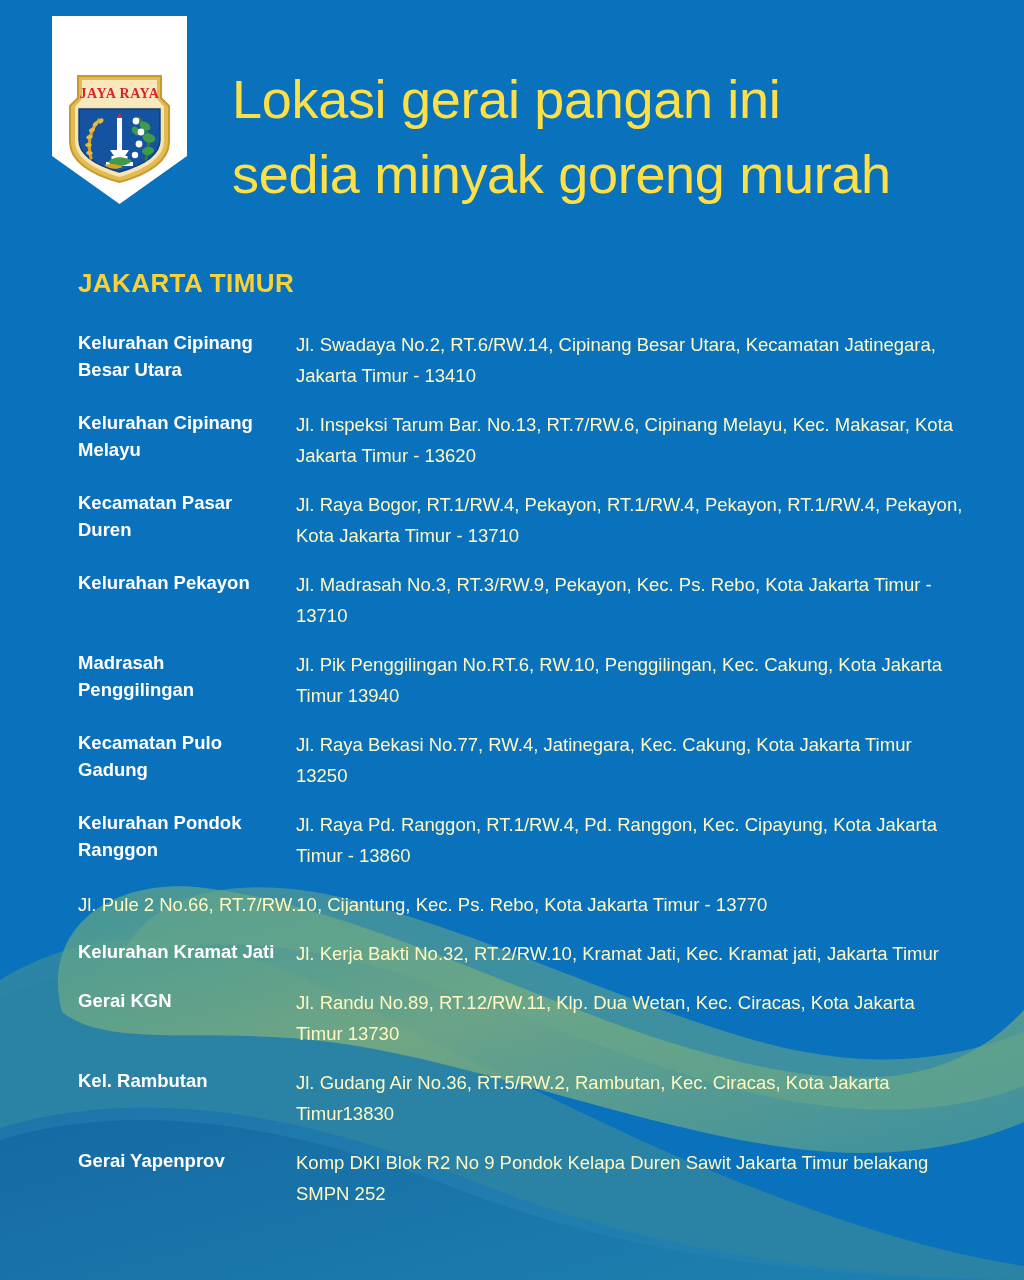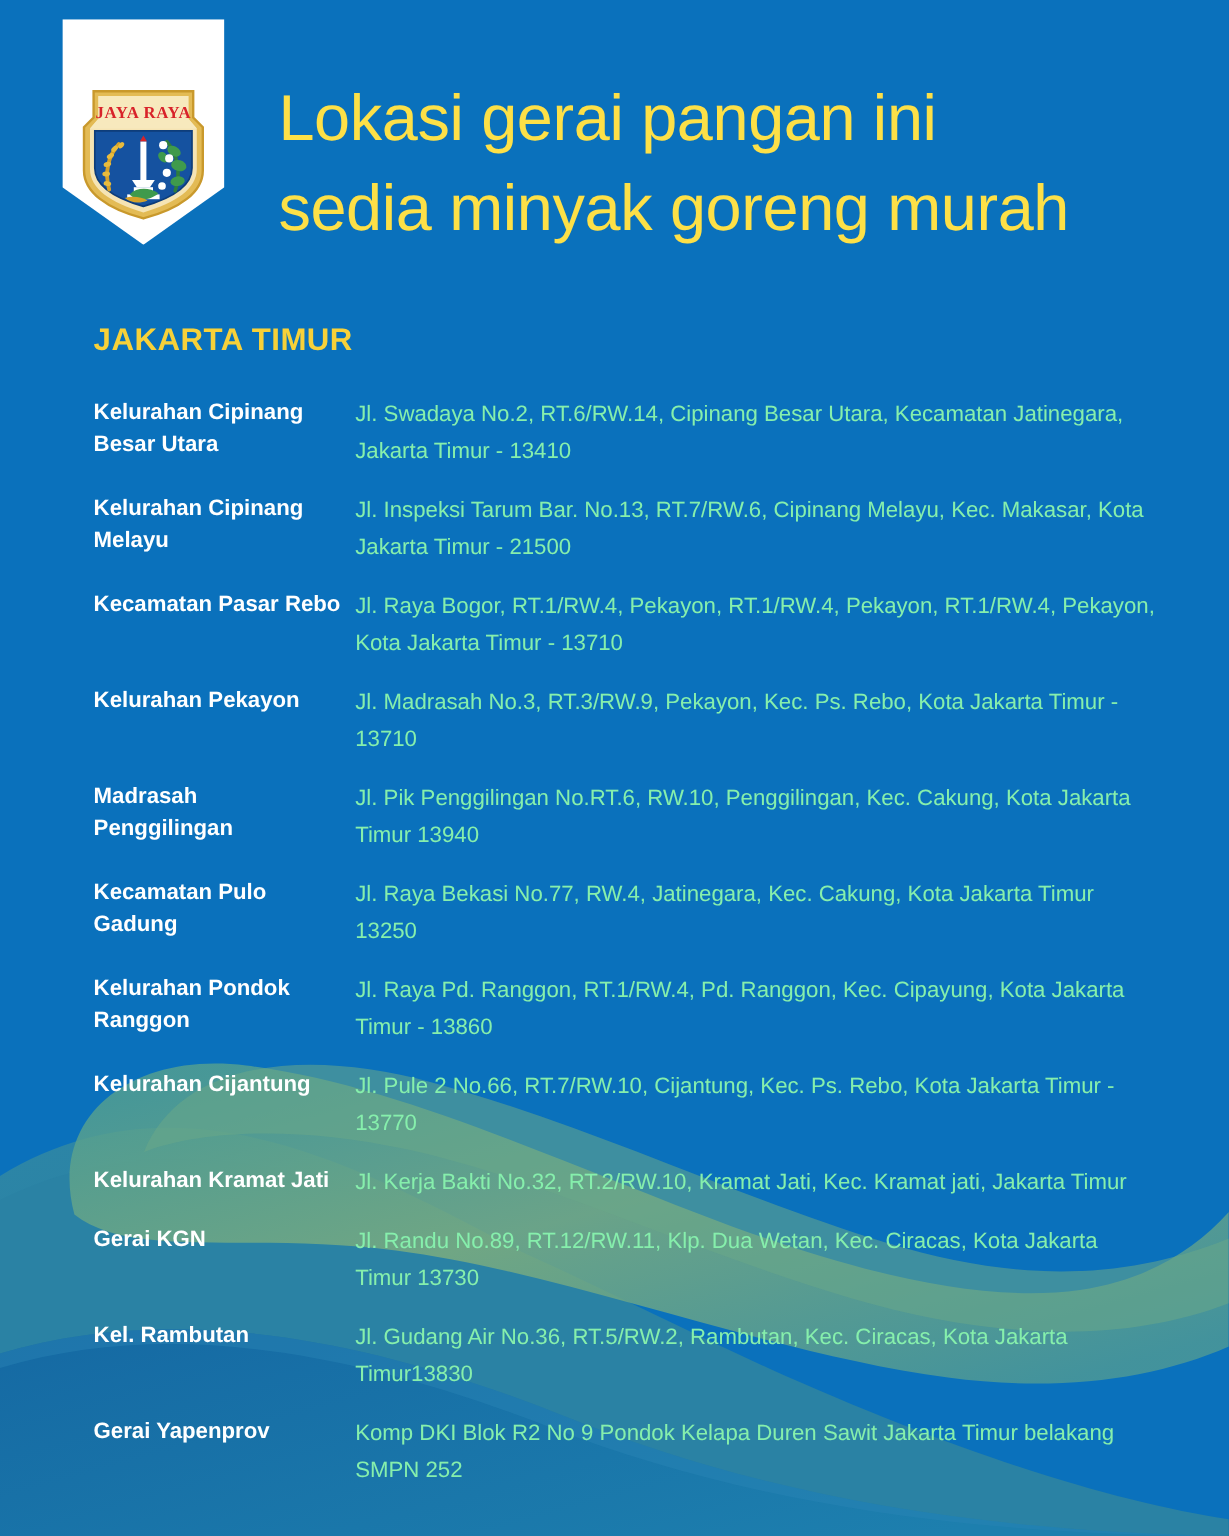--- a/index.html
+++ b/index.html
@@ -79,21 +79,21 @@
     flex:0 0 218px;
     color:#ffffff;
     font-size:18.5px;
     font-weight:bold;
     line-height:27px;
     padding-right:12px;
     box-sizing:border-box;
   }
   .row-address{
     flex:1 1 auto;
-    color:#86efac;
+    color:#fef9c3;
     font-size:18.5px;
     font-weight:400;
     line-height:31px;
     padding-right:60px;
     box-sizing:border-box;
   }
 </style>
 </head>
 <body>
 
@@ -189,44 +189,43 @@
 
   <div class="content">
     <h2 class="region-heading">JAKARTA TIMUR</h2>
     <ul class="rows">
         <li class="row">
           <div class="row-name">Kelurahan Cipinang Besar Utara</div>
           <div class="row-address">Jl. Swadaya No.2, RT.6/RW.14, Cipinang Besar Utara, Kecamatan Jatinegara, Jakarta Timur - 13410</div>
         </li>
         <li class="row">
           <div class="row-name">Kelurahan Cipinang Melayu</div>
-          <div class="row-address">Jl. Inspeksi Tarum Bar. No.13, RT.7/RW.6, Cipinang Melayu, Kec. Makasar, Kota Jakarta Timur - 21500</div>
-        </li>
-        <li class="row">
-          <div class="row-name">Kecamatan Pasar Rebo</div>
+          <div class="row-address">Jl. Inspeksi Tarum Bar. No.13, RT.7/RW.6, Cipinang Melayu, Kec. Makasar, Kota Jakarta Timur - 13620</div>
+        </li>
+        <li class="row">
+          <div class="row-name">Kecamatan Pasar Duren</div>
           <div class="row-address">Jl.  Raya Bogor, RT.1/RW.4, Pekayon, RT.1/RW.4, Pekayon, RT.1/RW.4, Pekayon, Kota Jakarta Timur - 13710</div>
         </li>
         <li class="row">
           <div class="row-name">Kelurahan Pekayon</div>
           <div class="row-address">Jl. Madrasah No.3, RT.3/RW.9, Pekayon, Kec. Ps. Rebo, Kota Jakarta Timur - 13710</div>
         </li>
         <li class="row">
           <div class="row-name">Madrasah Penggilingan</div>
           <div class="row-address">Jl. Pik Penggilingan No.RT.6, RW.10, Penggilingan, Kec. Cakung, Kota Jakarta Timur 13940</div>
         </li>
         <li class="row">
           <div class="row-name">Kecamatan Pulo Gadung</div>
           <div class="row-address">Jl. Raya Bekasi No.77, RW.4, Jatinegara, Kec. Cakung, Kota Jakarta Timur 13250</div>
         </li>
         <li class="row">
           <div class="row-name">Kelurahan Pondok Ranggon</div>
           <div class="row-address">Jl. Raya Pd. Ranggon, RT.1/RW.4, Pd. Ranggon, Kec. Cipayung, Kota Jakarta Timur - 13860</div>
         </li>
         <li class="row">
-          <div class="row-name">Kelurahan Cijantung</div>
           <div class="row-address">Jl. Pule 2 No.66, RT.7/RW.10, Cijantung, Kec. Ps. Rebo, Kota Jakarta Timur - 13770</div>
         </li>
         <li class="row">
           <div class="row-name">Kelurahan Kramat Jati</div>
           <div class="row-address">Jl. Kerja Bakti No.32, RT.2/RW.10, Kramat Jati, Kec. Kramat jati, Jakarta Timur</div>
         </li>
         <li class="row">
           <div class="row-name">Gerai KGN</div>
           <div class="row-address">Jl. Randu No.89, RT.12/RW.11, Klp. Dua Wetan, Kec. Ciracas, Kota Jakarta Timur 13730</div>
         </li>

